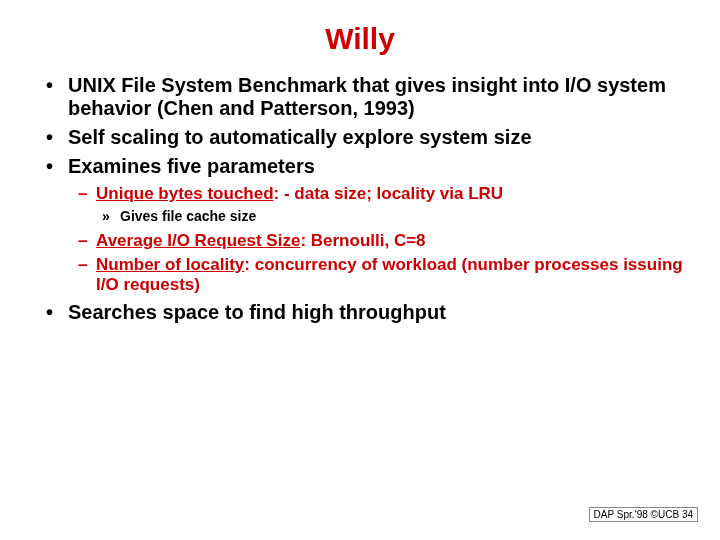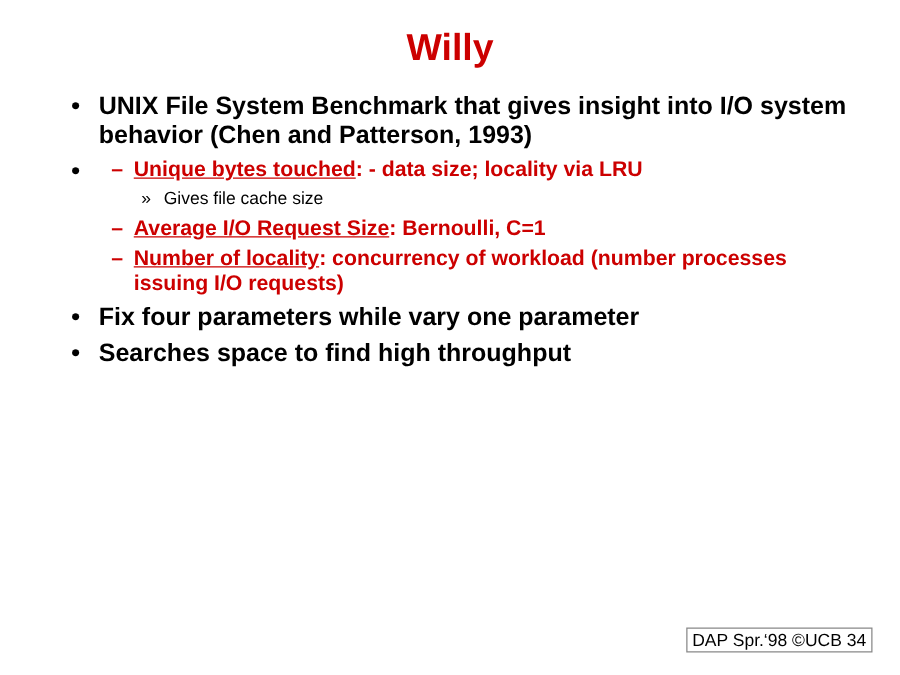--- a/index.html
+++ b/index.html
@@ -17,21 +17,21 @@
     text-align: center;
     font-weight: bold;
     font-size: 30px;
     color: #cc0000;
     margin-top: 22px;
     margin-bottom: 18px;
   }
   ul.main {
     list-style: none;
     padding-left: 68px;
-    margin: 11px;
+    margin: 0;
   }
   ul.main > li {
     position: relative;
     font-weight: bold;
     font-size: 20px;
     line-height: 1.15;
     margin-bottom: 6px;
     padding-right: 30px;
   }
   ul.main > li::before {
@@ -64,61 +64,62 @@
     text-decoration: underline;
     text-align: center;
   }
   ul.sub2 {
     list-style: none;
     padding-left: 24px;
     margin: 4px 0 6px 0;
   }
   ul.sub2 > li {
     position: relative;
-    font-weight: normal;
+    font-weight: bold;
     font-size: 14px;
     color: #000;
     line-height: 1.2;
   }
   ul.sub2 > li::before {
     content: "»";
     position: absolute;
     left: -18px;
     top: 0;
   }
   .footer {
     position: absolute;
     bottom: 18px;
     right: 22px;
-    font-size: 14px;
+    font-size: 10px;
     border: 1px solid #888;
     padding: 1px 4px;
     font-family: Arial, sans-serif;
   }
 </style>
 </head>
 <body>
 
 <div class="title">Willy</div>
 
 <ul class="main">
   <li>UNIX File System Benchmark that gives insight into I/O system behavior (Chen and Patterson, 1993)</li>
+  <li>Self scaling to automatically explore system size</li>
   <li>
+    <span>Examines five parameters</span>
     <ul class="sub1">
       <li>
         <span class="param-label">Unique bytes touched</span><span>: - data size; locality via LRU</span>
         <ul class="sub2">
           <li>Gives file cache size</li>
         </ul>
       </li>
       <li>
-        <span class="param-label">Average I/O Request Size</span><span>: Bernoulli, C=1</span>
+        <span class="param-label">Average I/O Request Size</span><span>: Bernoulli, C=8</span>
       </li>
       <li>
         <span class="param-label">Number of locality</span><span>: concurrency of workload (number processes issuing I/O requests)</span>
       </li>
     </ul>
   </li>
-  <li>Fix four parameters while vary one parameter</li>
   <li>Searches space to find high throughput</li>
 </ul>
 
 <div class="footer">DAP Spr.‘98 ©UCB 34</div>
 
 </body></html>

